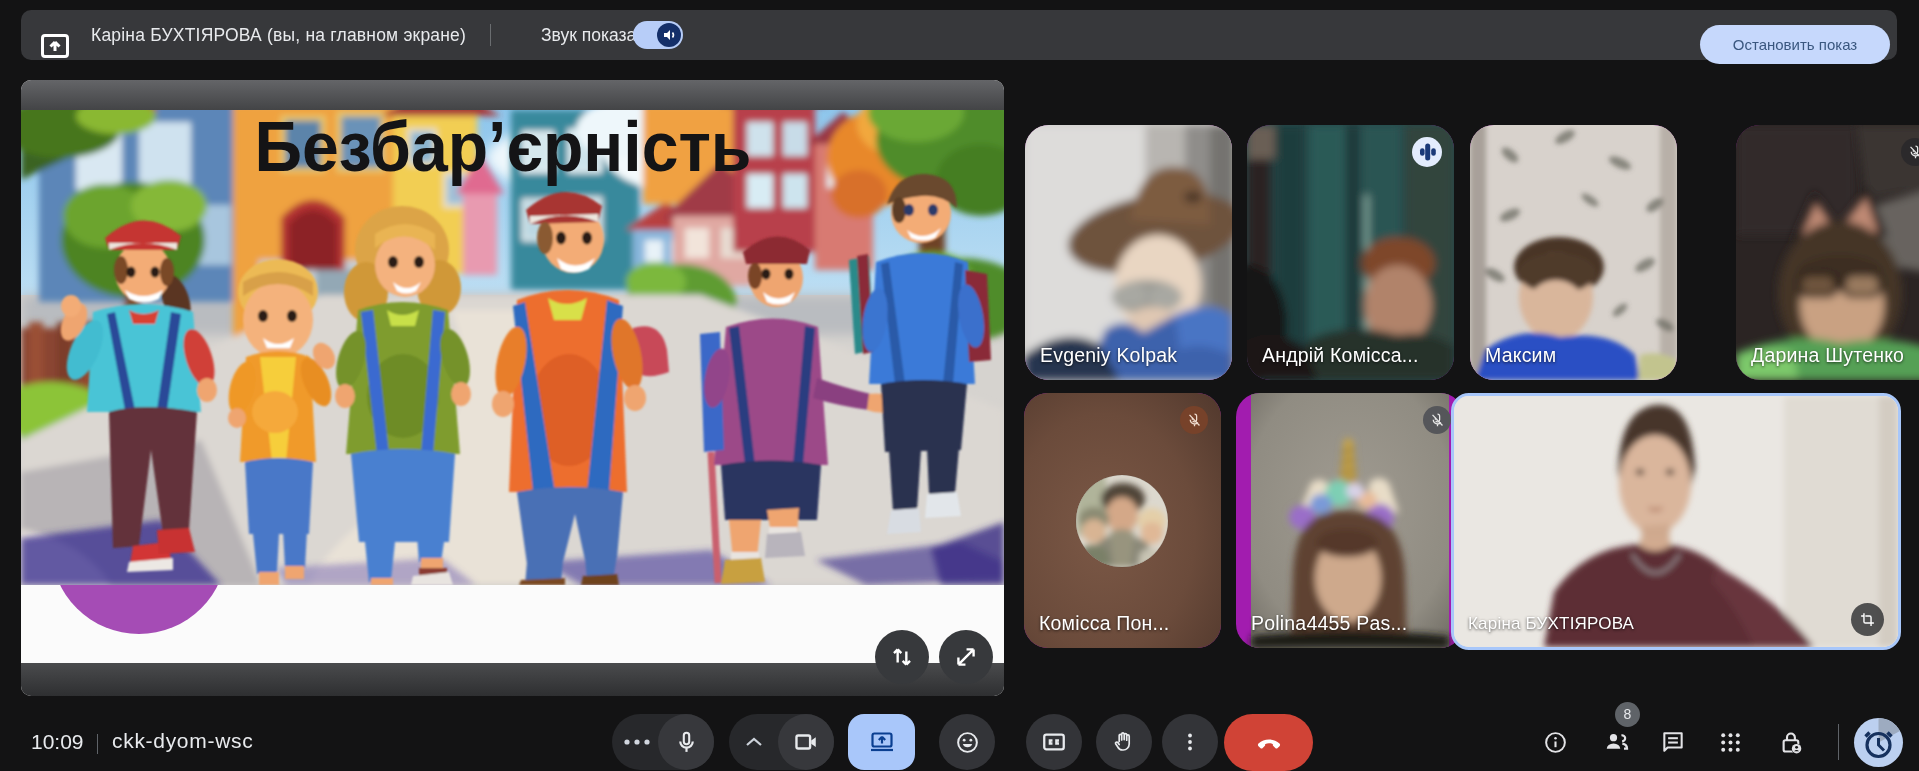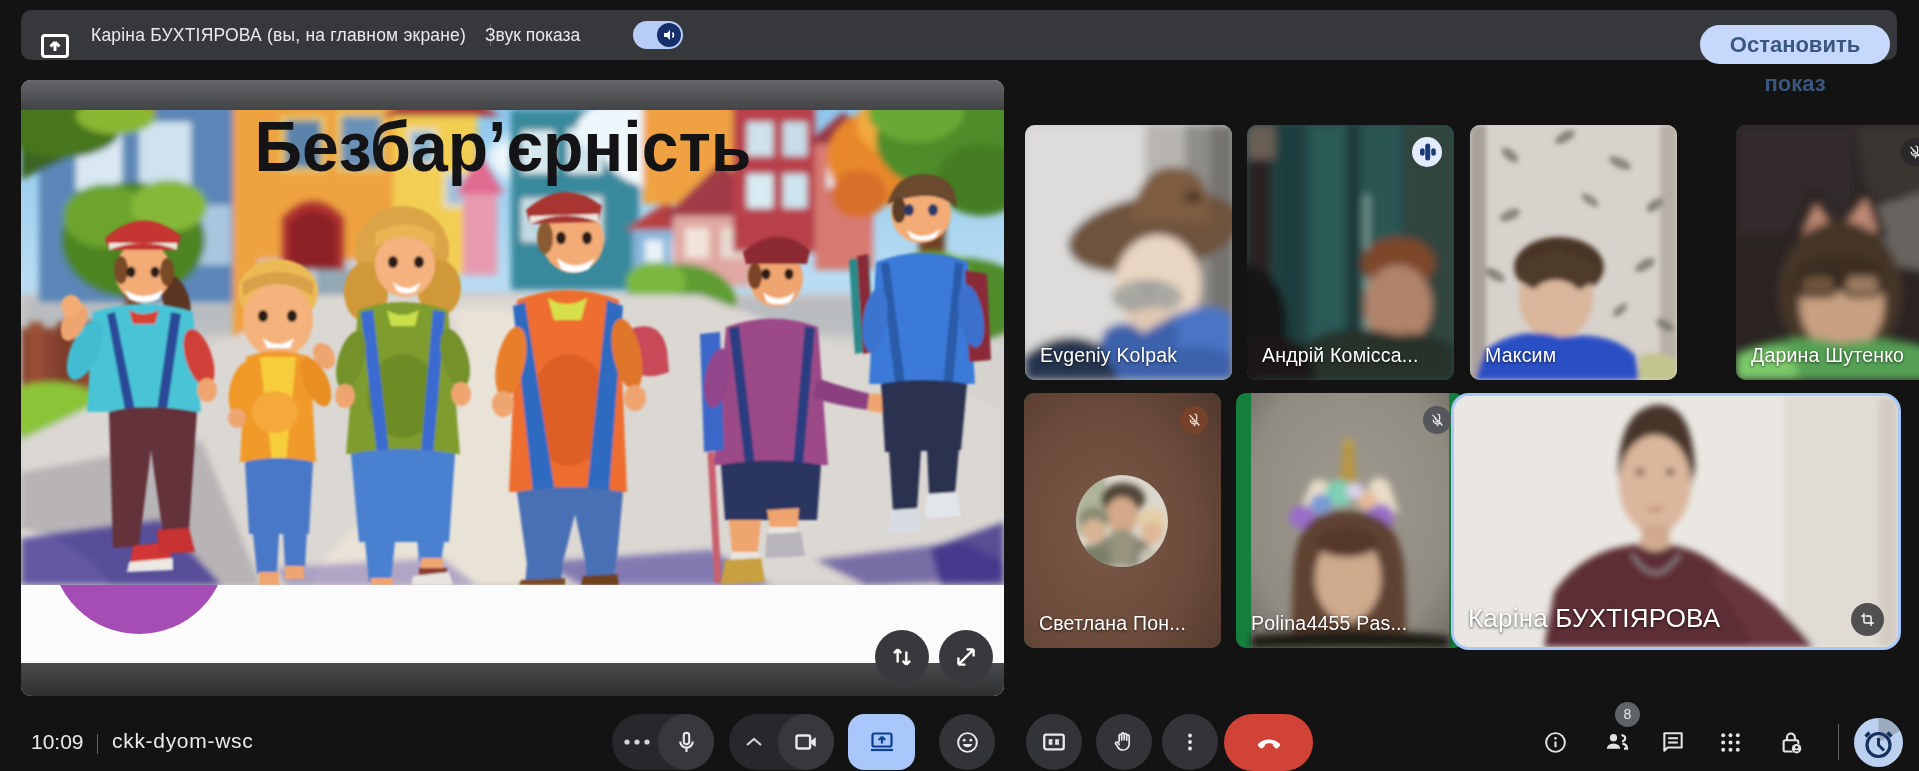--- a/index.html
+++ b/index.html
@@ -7,45 +7,45 @@
     font-family:"Liberation Sans", sans-serif; }
   #page { position:relative; width:1919px; height:771px; background:#131314; }
 
   
   #topbar { position:absolute; left:21px; top:10px; width:1876px; height:50px;
     background:#37383b; border-radius:10px; }
   #tb-icon { position:absolute; left:20px; top:24px; }
   #tb-title { position:absolute; left:70px; top:0; height:56px; line-height:50px;
     color:#e8eaed; font-size:17.5px; letter-spacing:.2px; }
   #tb-div { position:absolute; left:469px; top:14px; width:1px; height:22px; background:#6a6d70; }
-  #tb-sound { position:absolute; left:464px; top:0; height:50px; line-height:50px;
+  #tb-sound { position:absolute; left:520px; top:0; height:50px; line-height:50px;
     color:#e8eaed; font-size:17.5px; }
   #toggle { position:absolute; left:612px; top:11px; width:50px; height:28px;
     background:#b7cdf8; border-radius:14px; }
   #toggle .knob { position:absolute; right:2px; top:2px; width:24px; height:24px;
     border-radius:50%; background:#142f69; }
   #stopbtn { position:absolute; left:1679px; top:15px; width:190px; height:39px;
-    background:#c6d8fc; border-radius:20px; color:#3a577f; font-size:22px;
-    text-align:center; line-height:39px; font-weight:700; }
+    background:#c6d8fc; border-radius:20px; color:#3a577f; font-size:15px;
+    text-align:center; line-height:39px; font-weight:400; }
 
   
   #slide { position:absolute; left:21px; top:80px; width:983px; height:616px;
     border-radius:10px; overflow:hidden; background:#fbfbfb; }
   #slide-gray { position:absolute; left:0; top:0; width:983px; height:30px;
     background:linear-gradient(#646568,#434446); }
   #purple { position:absolute; left:30px; top:378px; width:176px; height:176px;
     border-radius:50%; background:#a54cb5; }
   #art { position:absolute; left:0; top:30px; width:983px; height:475px; }
   #slide-dark { position:absolute; left:0; top:583px; width:983px; height:33px;
     background:linear-gradient(#4a4b4d,#2e2f31); }
   .fbtn { position:absolute; width:54px; height:54px; border-radius:50%;
     background:#37393c; display:flex; align-items:center; justify-content:center; }
 
   
-  .tile { position:absolute; border-radius:10px; overflow:hidden; background:#15803d; }
+  .tile { position:absolute; border-radius:24px; overflow:hidden; background:#a21caf; }
   .tile svg.art { position:absolute; left:0; top:0; width:100%; height:100%; }
   .name { position:absolute; left:15px; bottom:13px; color:#fff; font-size:19.5px;
     letter-spacing:.2px; text-shadow:0 1px 3px rgba(0,0,0,.7); white-space:nowrap; }
   .micoff { position:absolute; top:13px; right:13px; width:28px; height:28px;
     border-radius:50%; background:rgba(35,36,40,.65);
     display:flex; align-items:center; justify-content:center; }
 
   
   #bottombar { position:absolute; left:0; top:700px; width:1919px; height:71px; }
   #clockt { position:absolute; left:31px; top:30px; color:#e8eaed; font-size:21px; letter-spacing:0; }
@@ -535,21 +535,21 @@
       </g>
       <circle cx="98" cy="128" r="46" fill="none" stroke="rgba(0,0,0,.08)" stroke-width="1"></circle>
     </svg>
     <div class="micoff" style="background:#77422a;">
       <svg width="17" height="17" viewBox="0 0 24 24">
         <path d="M12 3 a3 3 0 0 1 3 3 v5 a3 3 0 0 1 -5.5 1.6 M9 8 v3" stroke="#f0ddd0" stroke-width="1.8" fill="none"></path>
         <path d="M6 11 a6 6 0 0 0 10.7 3.6 M12 17 v3" stroke="#f0ddd0" stroke-width="1.8" fill="none"></path>
         <line x1="5" y1="4" x2="19" y2="19" stroke="#f0ddd0" stroke-width="1.8"></line>
       </svg>
     </div>
-    <div class="name">Светлана Пон...</div>
+    <div class="name">Комісса Пон...</div>
   </div>
   <div class="tile" id="t6" style="left:1236px; top:393px; width:228px; height:255px;">
     <svg class="art" viewBox="0 0 198 255">
       <defs>
           <filter id="tb6" x="-30%" y="-30%" width="160%" height="160%">
             <feGaussianBlur stdDeviation="3.5"></feGaussianBlur>
           </filter>
         <radialGradient id="t6g" cx="50%" cy="45%" r="75%">
           <stop offset="0" stop-color="#a09b91"></stop>
             <stop offset=".7" stop-color="#908c82"></stop>
@@ -606,21 +606,21 @@
         <path d="M186 150 Q201 160 216 150 L216 142 L186 142 Z" fill="#d2ab90"></path>
         <path d="M178 158 Q201 196 226 158" stroke="#b8b8bc" stroke-width="1.5" fill="none"></path>
       </g>
     </svg>
     <div style="position:absolute; right:14px; bottom:11px; width:33px; height:33px; border-radius:50%;
          background:rgba(32,33,36,.75); display:flex; align-items:center; justify-content:center;">
       <svg width="17" height="17" viewBox="0 0 24 24">
         <path d="M7 3 L7 15 a2 2 0 0 0 2 2 L21 17 M17 21 L17 9 a2 2 0 0 0 -2 -2 L9 7 M3 7 L7 7 M17 17 L17 21" stroke="#fff" stroke-width="2" fill="none"></path>
       </svg>
     </div>
-    <div class="name" style="font-size:26px; left:14px; bottom:13px;">Каріна БУХТІЯРОВА</div>
+    <div class="name" style="font-size:17px; left:14px; bottom:13px;">Каріна БУХТІЯРОВА</div>
   </div>
 
   <div id="bottombar">
     <div id="clockt">10:09</div>
     <div id="bb-div"></div>
     <div id="mcode">ckk-dyom-wsc</div>
 
     <div class="pillL" style="left:612px; width:102px;"></div>
     <svg style="position:absolute; left:622px; top:38px;" width="36" height="8" viewBox="0 0 36 8">
       <circle cx="5" cy="4" r="2.6" fill="#d2d7df"></circle>

